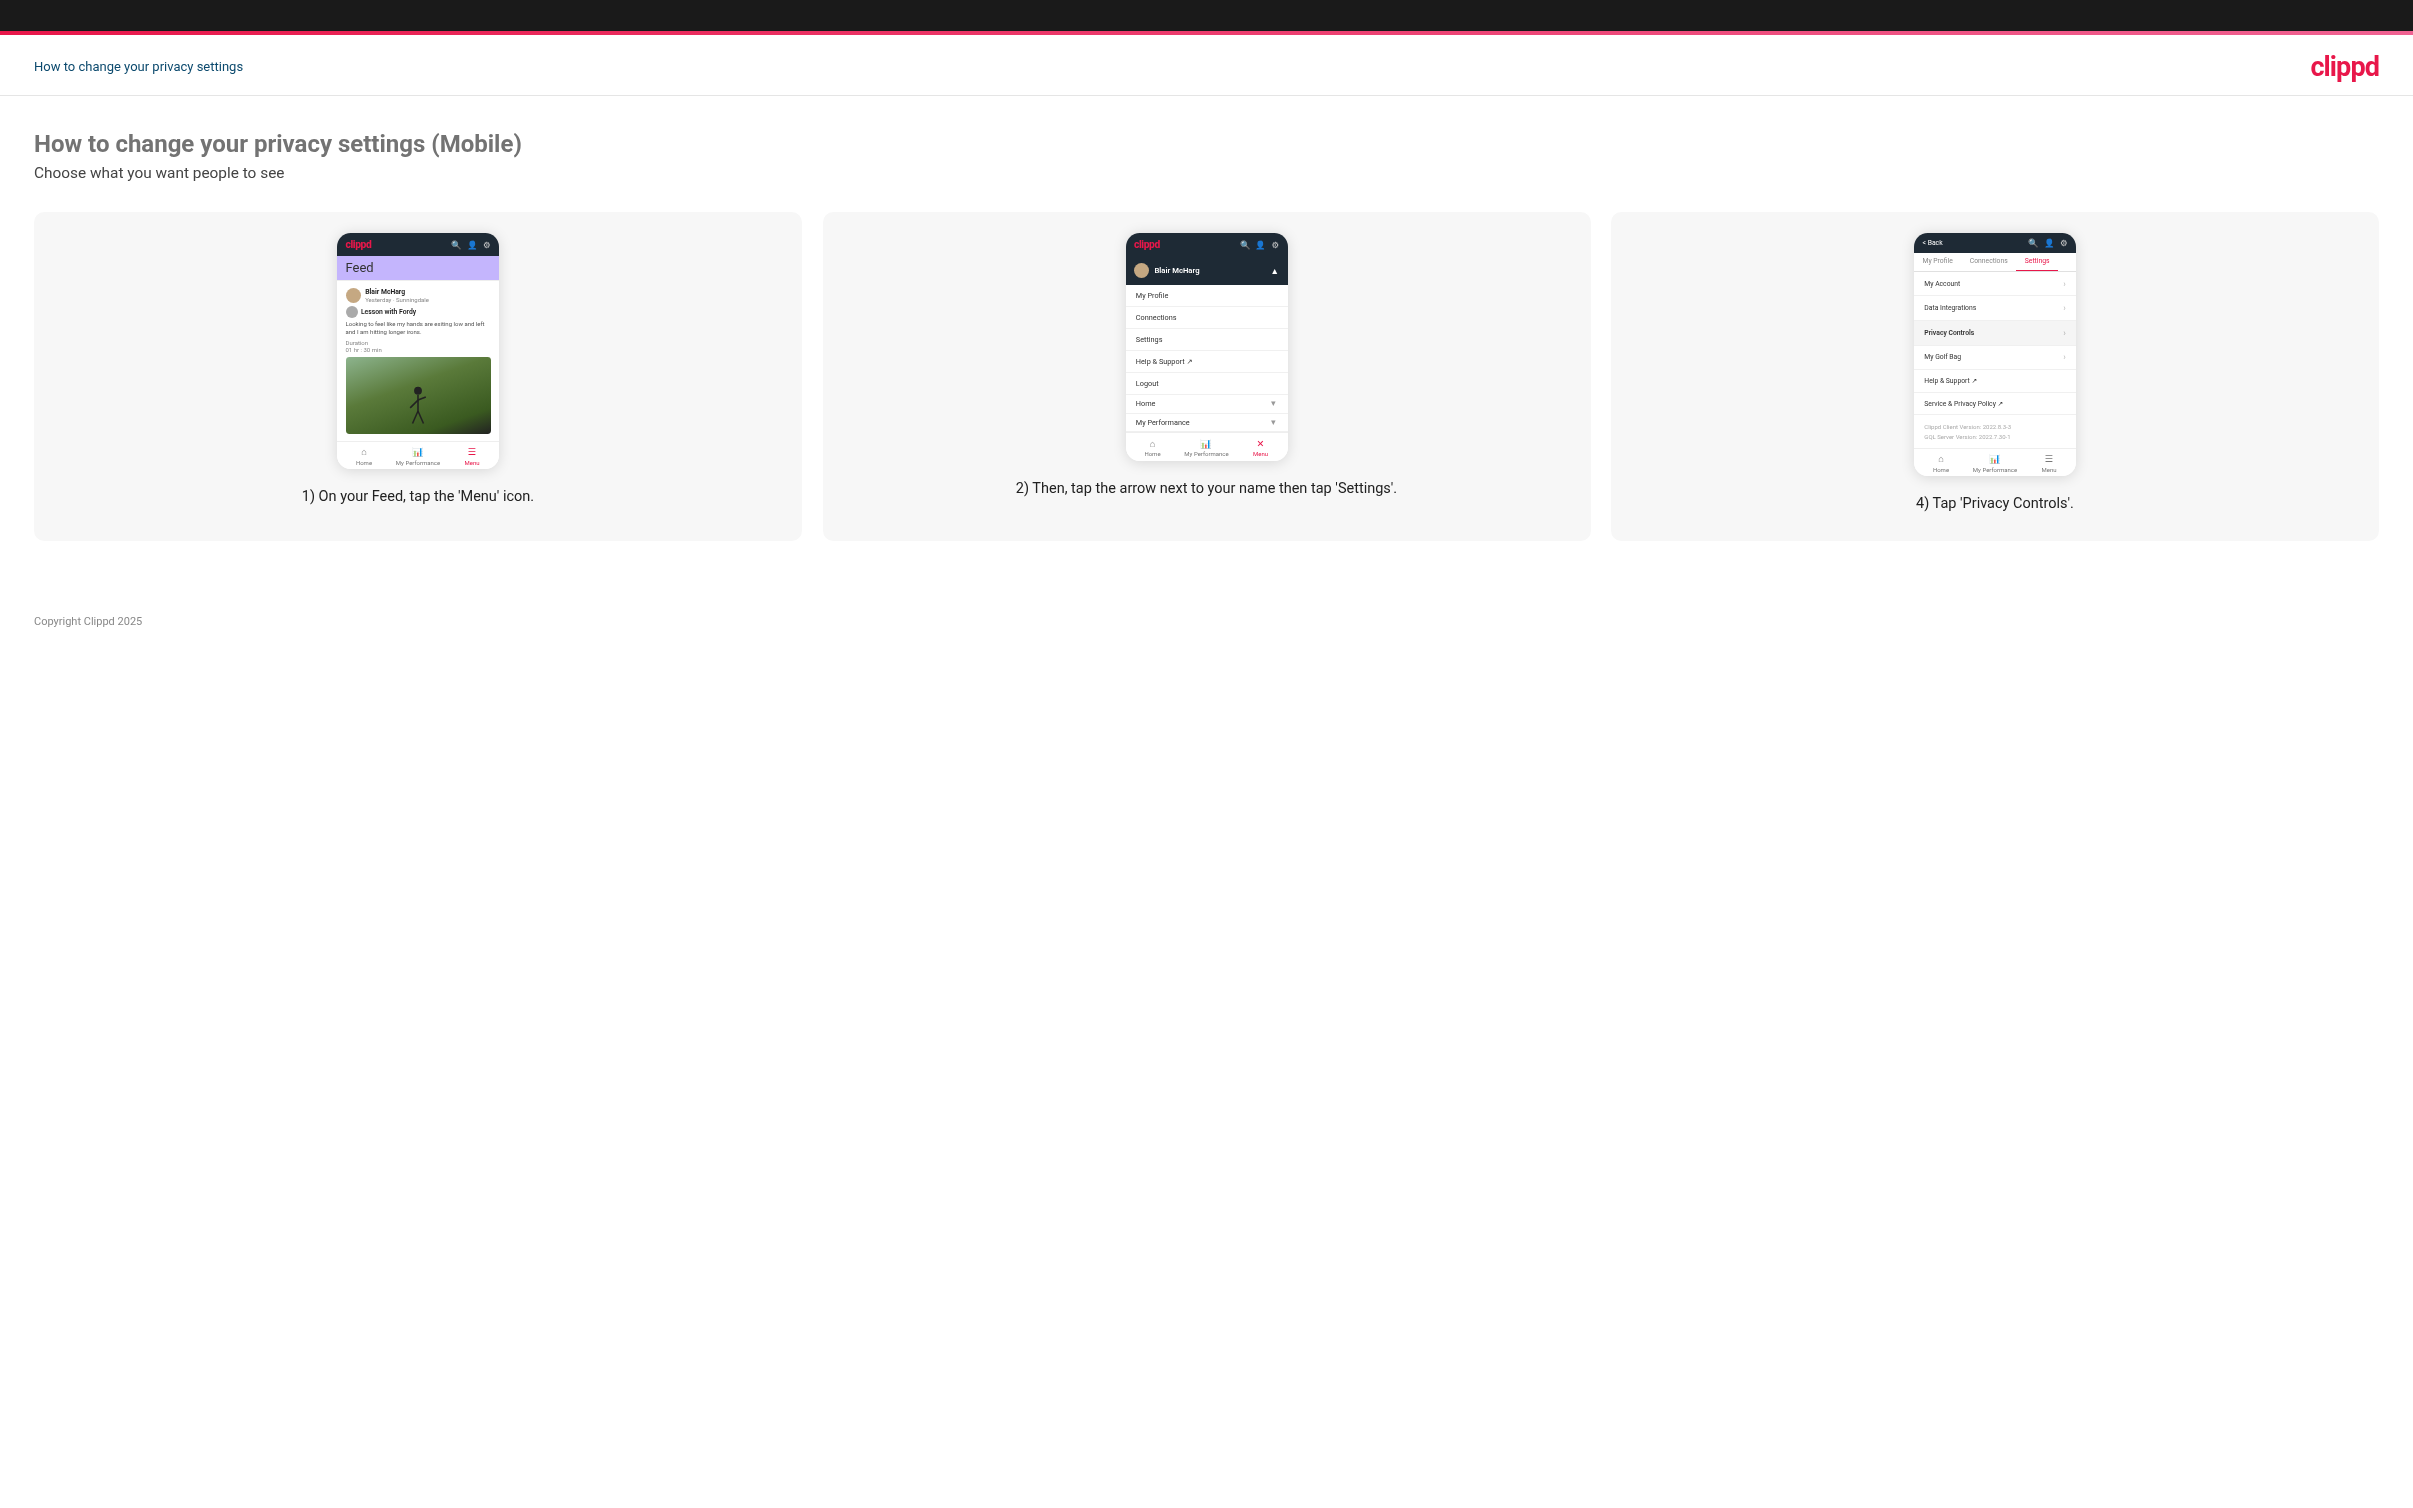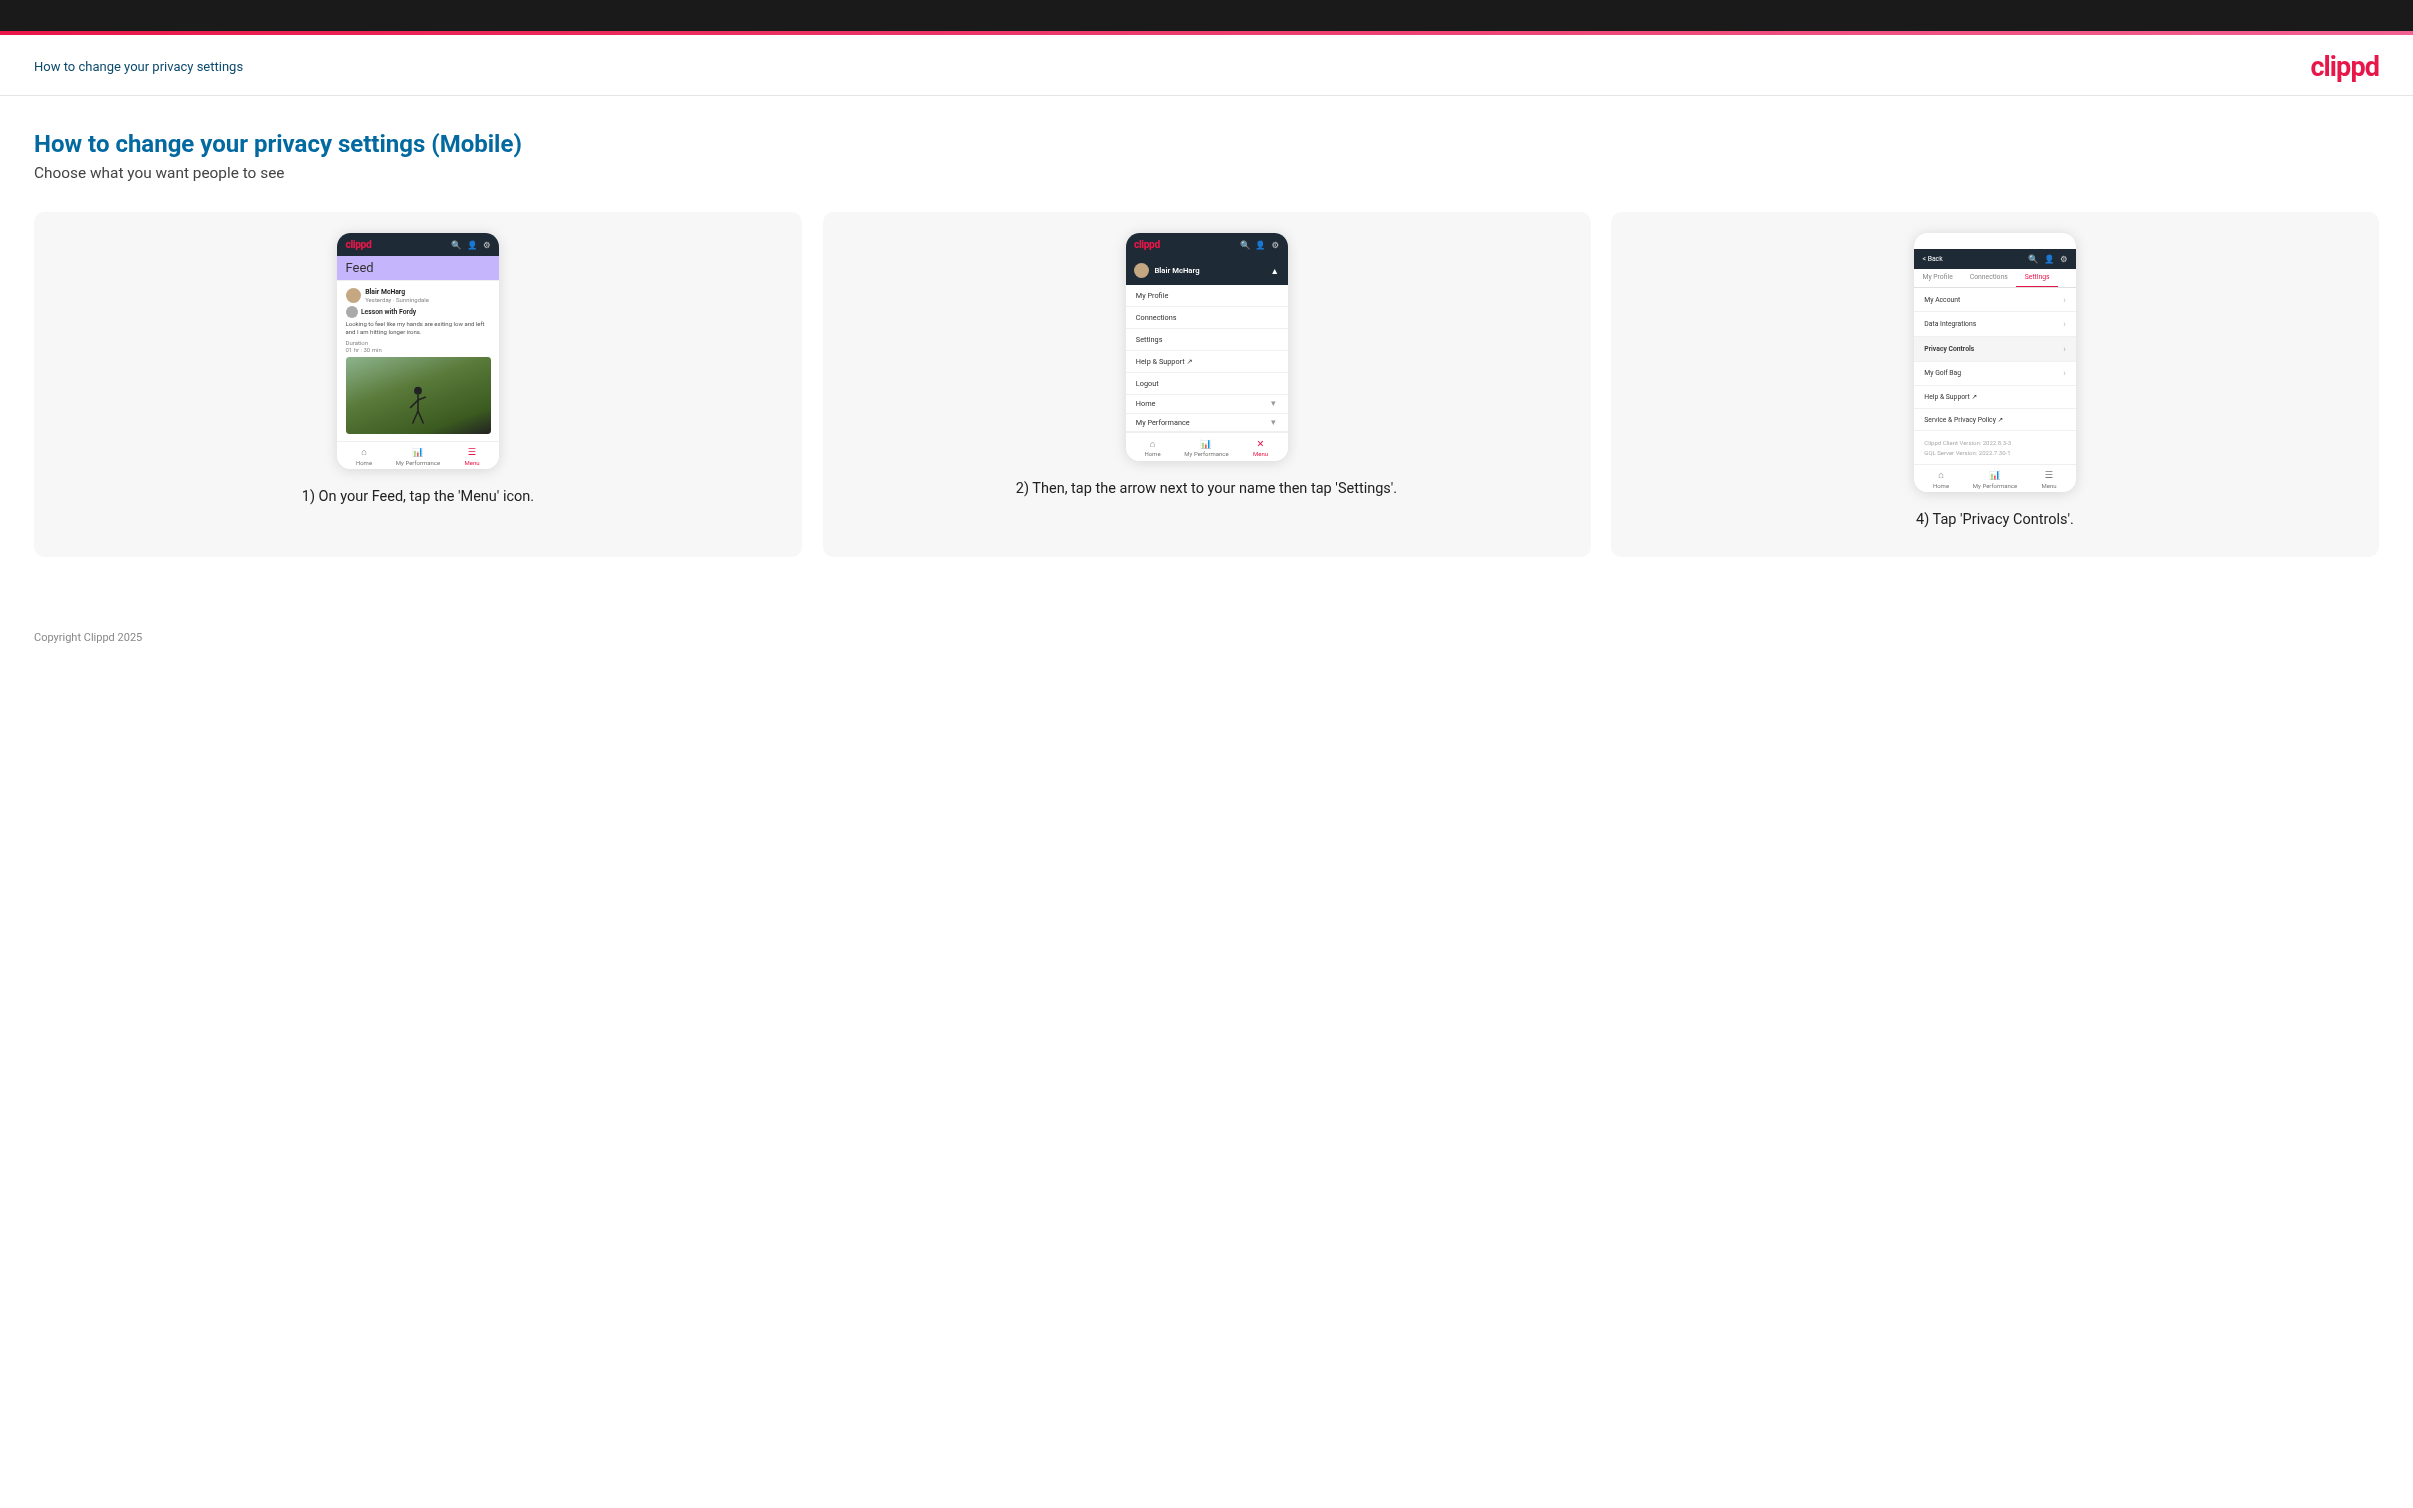--- a/index.html
+++ b/index.html
@@ -46,21 +46,21 @@
     }
 
     
     .main {
       padding: 34px 34px 26px 34px;
     }
 
     .page-heading {
       font-size: 24px;
       font-weight: 700;
-      color: #0369a1;
+      color: #737373;
       margin-bottom: 6.8px;
     }
 
     .page-subheading {
       font-size: 15.4px;
       color: #444;
       margin-bottom: 30px;
       font-weight: 400;
     }
 
@@ -282,21 +282,20 @@
       color: #e8174a;
     }
 
     
     .settings-back-bar {
       background: #1e2a35;
       display: flex;
       align-items: center;
       justify-content: space-between;
       padding: 5.1px 8.5px;
-      margin-top: 16px;
     }
 
     .back-btn {
       color: #fff;
       font-size: 6.8px;
     }
 
     .settings-tabs {
       display: flex;
       border-bottom: 0.9px solid #e0e0e0;

